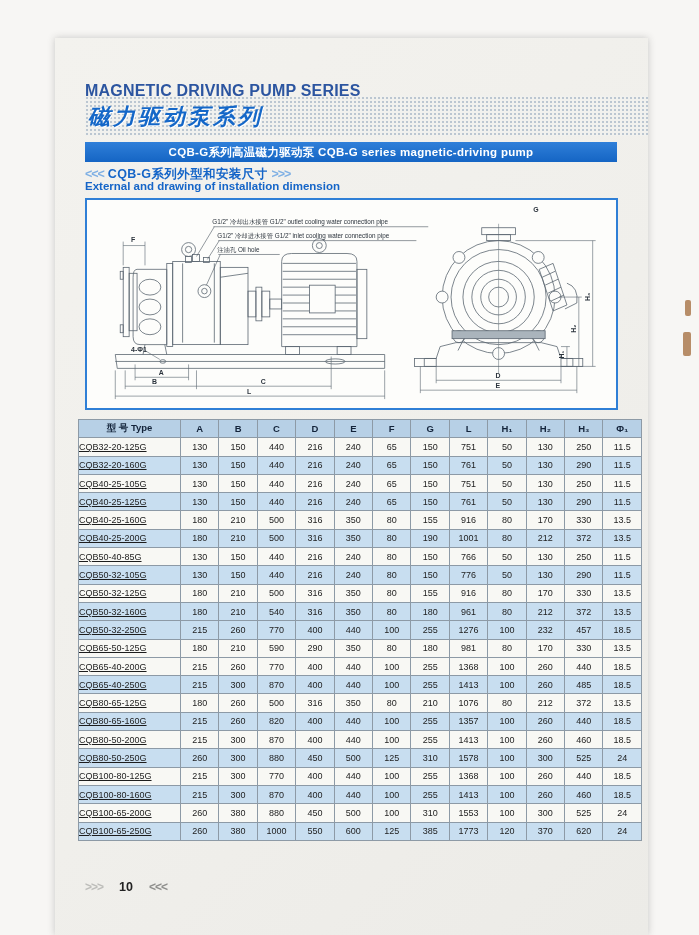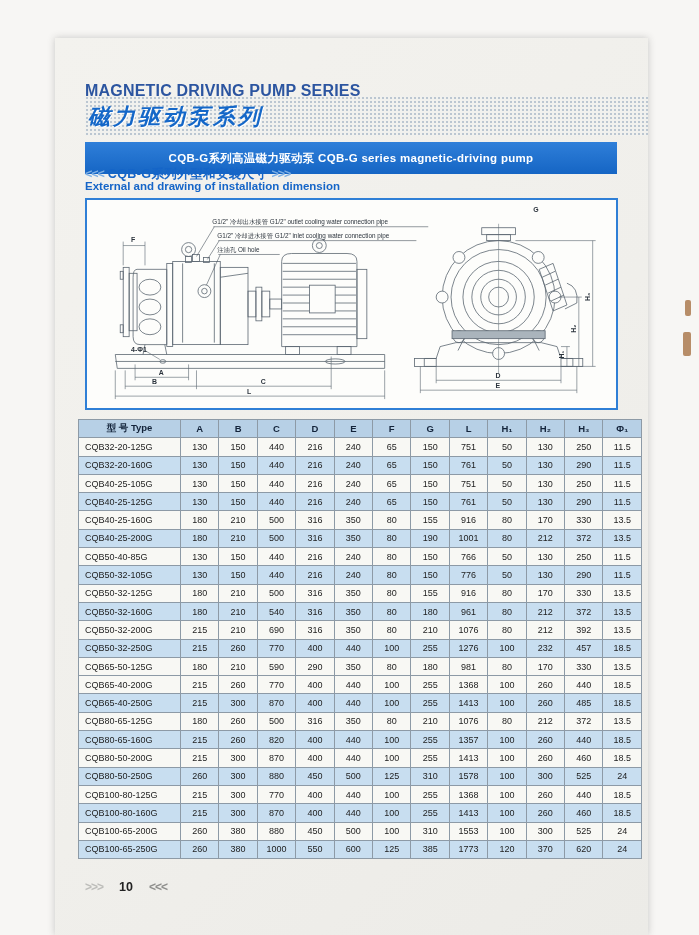--- a/index.html
+++ b/index.html
@@ -23,21 +23,21 @@
     background-color:#f1f1ee;
     background-image:radial-gradient(#b7c3cf 0.7px,rgba(0,0,0,0) 0.8px);
     background-size:4px 4px;
   }
   .hdr-cn{
     position:absolute;left:3px;top:6px;
     font-size:22px;font-weight:bold;font-style:italic;color:#1467c8;
     letter-spacing:3px;text-shadow:1px 1px 0 #ffffff;
   }
   .banner{
-    position:absolute;left:30px;top:104px;width:532px;height:32px;
+    position:absolute;left:30px;top:104px;width:532px;height:20px;
     background:linear-gradient(180deg,#2f7fd9,#1565c4);
     color:#ffffff;font-size:11.5px;font-weight:bold;
     display:flex;align-items:center;justify-content:center;letter-spacing:.3px;
   }
   .section-line{
     position:absolute;left:30px;top:128px;font-size:12.5px;font-weight:bold;color:#1565c8;
     letter-spacing:.4px;
   }
   .chev{color:#7fb0e4;font-weight:bold;letter-spacing:-1px;}
   .section-en{
@@ -56,21 +56,21 @@
   }
   .dim-table th,.dim-table td{
     border:1px solid #8d9aa6;height:17.3px;padding:0 1px;
     text-align:center;vertical-align:middle;overflow:hidden;white-space:nowrap;
   }
   .dim-table th{
     background:#b7d0e6;font-weight:bold;font-size:9.5px;color:#13233a;
   }
   .dim-table th:first-child{width:99px;}
   .dim-table tr.alt td{background:#c8def0;}
-  .dim-table td.model{text-align:left;padding-left:6px;}
+  .dim-table td.model{text-align:left;padding-left:0;text-decoration:underline;}
   .footer{
     position:absolute;left:30px;top:842px;font-size:12px;font-weight:bold;color:#222;
   }
   .footer .fchev{color:#8f8f8d;letter-spacing:-1px;font-weight:bold;}
   .footer .fchev.light{color:#bdbdba;}
   .pageno{margin:0 16px;font-size:12.5px;}
   .scan-mark{position:absolute;background:#a26a3a;opacity:.75;border-radius:2px;}
   .m1{left:685px;top:300px;width:6px;height:16px;}
   .m2{left:683px;top:332px;width:8px;height:24px;}
   text{font-family:"Liberation Sans","DejaVu Sans",sans-serif;fill:#3c4650;}
@@ -433,35 +433,20 @@
           <td>316</td>
           <td>350</td>
           <td>80</td>
           <td>180</td>
           <td>961</td>
           <td>80</td>
           <td>212</td>
           <td>372</td>
           <td>13.5</td>
         </tr>
-        <tr>
-          <td class="model">CQB50-32-200G</td>
-          <td>215</td>
-          <td>210</td>
-          <td>690</td>
-          <td>316</td>
-          <td>350</td>
-          <td>80</td>
-          <td>210</td>
-          <td>1076</td>
-          <td>80</td>
-          <td>212</td>
-          <td>392</td>
-          <td>13.5</td>
-        </tr>
         <tr class="alt">
           <td class="model">CQB50-32-250G</td>
           <td>215</td>
           <td>260</td>
           <td>770</td>
           <td>400</td>
           <td>440</td>
           <td>100</td>
           <td>255</td>
           <td>1276</td>

